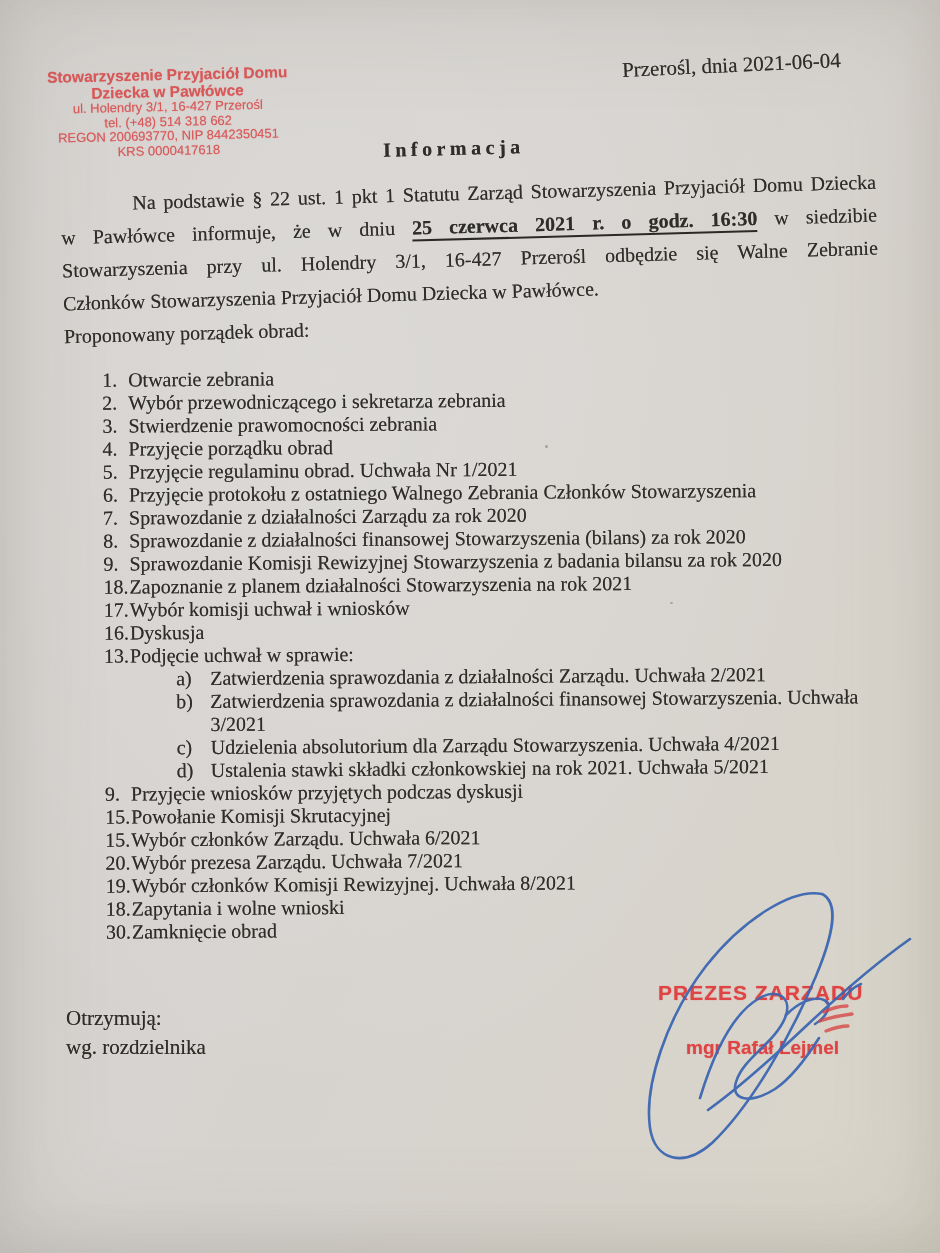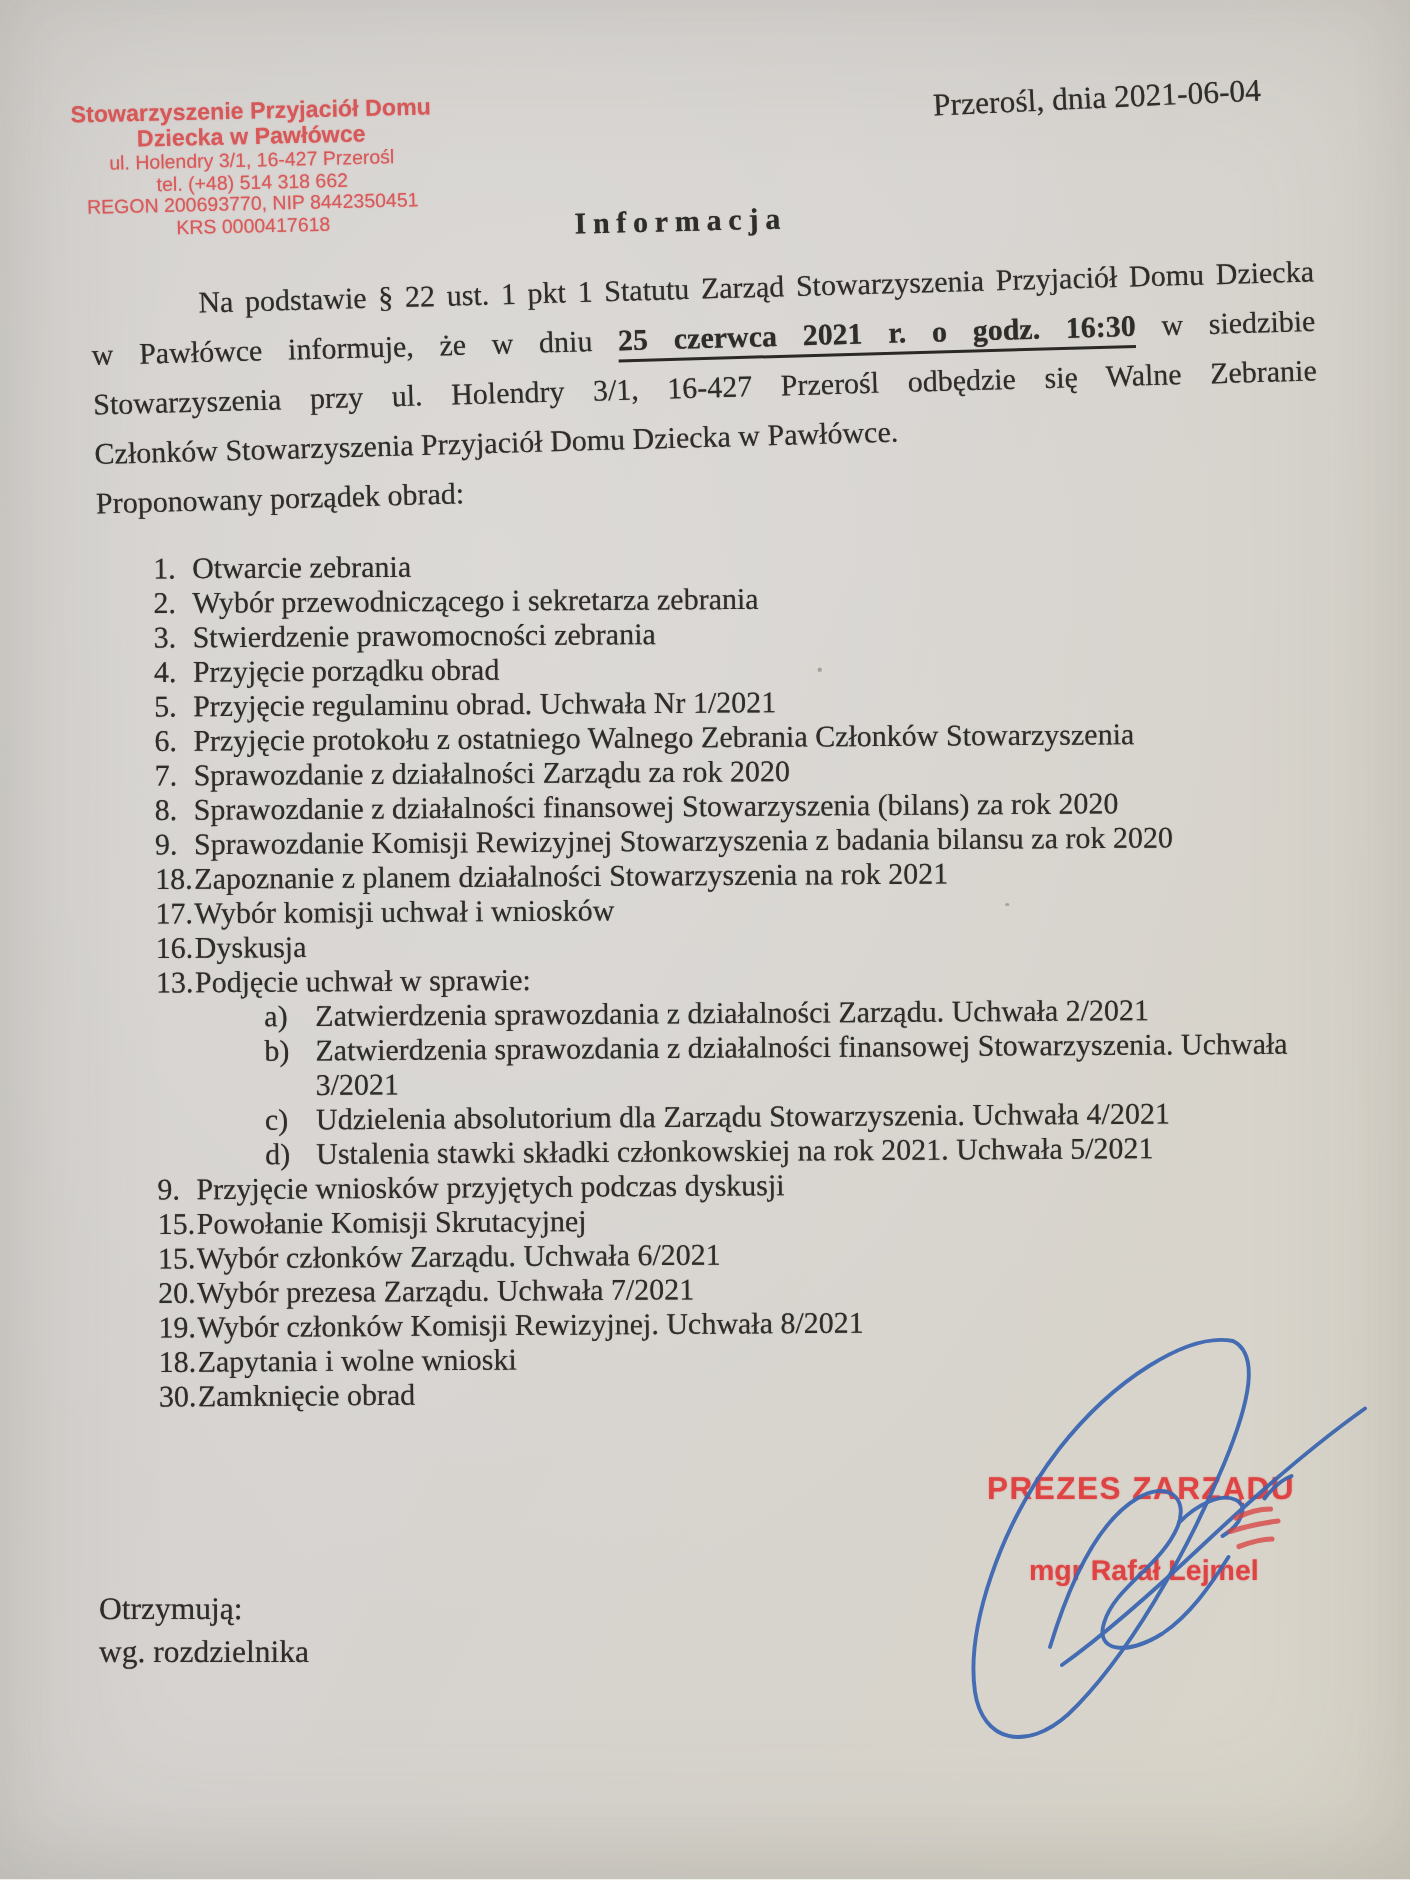--- a/index.html
+++ b/index.html
@@ -69,21 +69,21 @@
     text-shadow:0 0 1.2px rgba(224,58,58,0.6);opacity:0.93;
   }
   .sig-stamp-name{
     position:absolute;left:686px;top:1037px;font-family:"Liberation Sans",sans-serif;
     font-weight:bold;font-size:19px;color:#e03a3a;white-space:nowrap;
     text-shadow:0 0 1.2px rgba(224,58,58,0.6);opacity:0.93;
   }
   .sig-svg{position:absolute;left:600px;top:860px;width:340px;height:330px;}
 
   
-  .recipients{position:absolute;left:66px;top:1058px;font-size:21px;line-height:29px;}
+  .recipients{position:absolute;left:66px;top:1004px;font-size:21px;line-height:29px;}
 
   .speck{position:absolute;border-radius:50%;background:rgba(70,64,56,0.35);}
   .speck.s1{left:545px;top:445px;width:3px;height:3px;}
   .speck.s2{left:670px;top:602px;width:3px;height:2px;}
 </style>
 </head>
 <body>
 
 <div class="paper">
 

